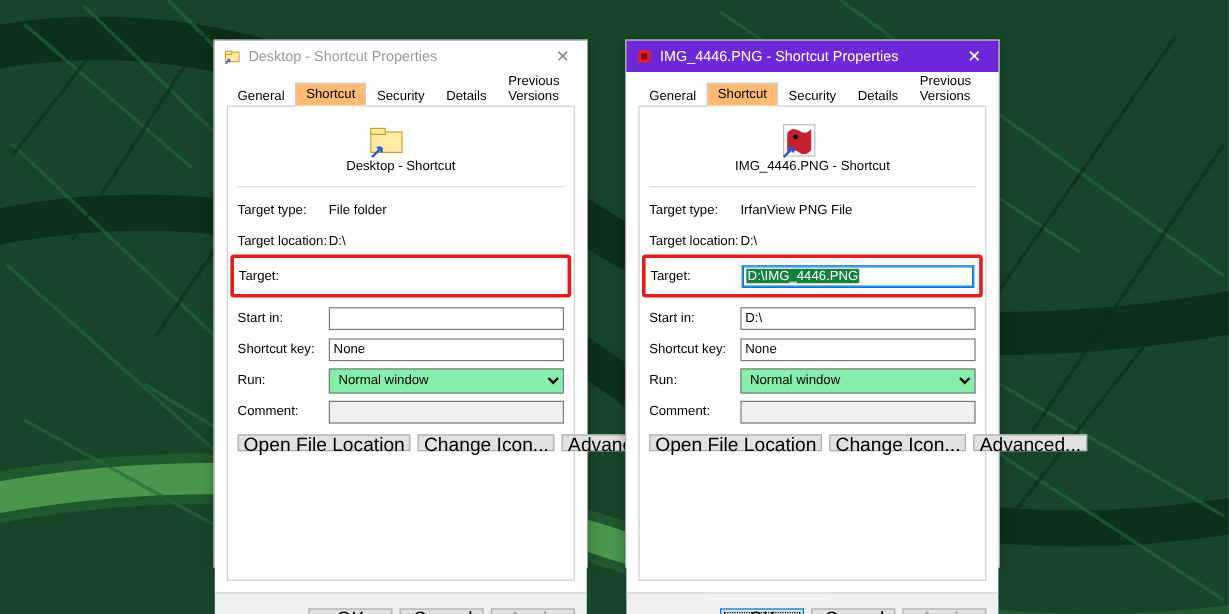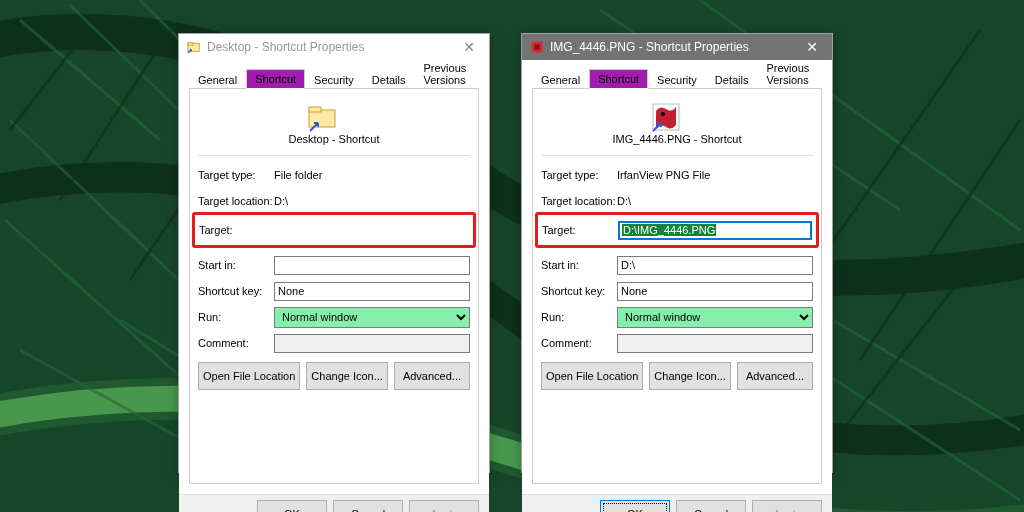--- a/index.html
+++ b/index.html
@@ -2,44 +2,44 @@
 <html><head>
 <meta charset="utf-8">
 <style>
   html,body{margin:0;padding:0;width:1024px;height:512px;overflow:hidden;font-family:"Segoe UI",Tahoma,sans-serif;font-size:11px;color:#000;}
   .desktop{position:relative;width:1024px;height:512px;background:#1a4027;}
   .leaf-bg{position:absolute;inset:0;overflow:hidden;}
   .leaf-bg svg{width:100%;height:100%;}
   .window{position:absolute;width:310px;background:#fff;border:1px solid #a0a0a0;box-shadow:0 2px 10px rgba(0,0,0,.3);}
   .titlebar{height:26px;display:flex;align-items:center;padding:0 0 0 8px;}
   .tb-inactive{background:#fff;color:#999;justify-content:flex-end;}
-  .tb-active{background:#737373;color:#fff;}
+  .tb-active{background:#6d28d9;color:#fff;}
   .tb-icon{width:14px;height:14px;margin-right:6px;flex:0 0 14px;}
   .tb-title{flex:1;font-size:12px;white-space:nowrap;overflow:hidden;}
   .tb-close{width:40px;height:26px;display:flex;align-items:center;justify-content:center;font-size:14px;}
   .tb-inactive .tb-close{color:#888;}
   .tb-active .tb-close{color:#fff;}
   .body{padding:6px 10px 10px 10px;background:#fff;}
   .tabs{display:flex;align-items:flex-end;height:22px;border-bottom:1px solid #ccc;position:relative;}
   .tab{padding:3px 8px;font-size:11px;border:1px solid transparent;border-bottom:none;margin-right:0;position:relative;top:1px;color:#000;}
-  .tab.active{border-color:#ccc;background:#a21caf;border-bottom:1px solid #fff;}
+  .tab.active{border-color:#ccc;background:#fdba74;border-bottom:1px solid #fff;}
   .panel{border:1px solid #ccc;border-top:none;padding:6px 8px 8px 8px;min-height:380px;display:flex;flex-direction:column;}
   .iconrow{display:flex;align-items:center;padding:6px 4px 10px 4px;border-bottom:1px solid #ddd;margin-bottom:8px;flex-direction:column;}
   .big-icon{width:32px;height:32px;flex:0 0 32px;margin-right:22px;}
   .item-name{font-size:11px;}
   .row{display:flex;align-items:center;min-height:22px;margin-bottom:4px;}
   .row .label{width:76px;flex:0 0 76px;font-size:11px;}
   .row .value{font-size:11px;}
   .row input,.row select{flex:1;height:19px;border:1px solid #7a7a7a;font-family:inherit;font-size:11px;padding:1px 3px;box-sizing:border-box;}
   .row select{height:21px;background:#86efac;}
   textarea.cmt{flex:1;height:19px;border:1px solid #7a7a7a;font-family:inherit;font-size:11px;padding:1px 3px;box-sizing:border-box;background:#f0f0f0;resize:none;}
   .target-box{border:3px solid #e21b1b;border-radius:3px;padding:4px 4px;margin:0 -6px 6px -6px;}
   .cut-row{margin-bottom:0;height:14px;overflow:hidden;}
   .btns-mid{display:flex;gap:6px;margin-top:4px;margin-bottom:4px;}
-  .btn{height:28px;border:1px solid #adadad;background:#e1e1e1;font-family:inherit;font-size:11px;padding:0 10px;box-sizing:border-box;cursor:default;}
+  .btn{height:14px;border:1px solid #adadad;background:#e1e1e1;font-family:inherit;font-size:16px;padding:0 10px;box-sizing:border-box;cursor:default;}
   .btns-mid .btn{flex:1;white-space:nowrap;padding:0 4px;}
   .footer{height:38px;border-top:1px solid #dfdfdf;background:#f0f0f0;display:flex;align-items:center;justify-content:flex-end;padding:0 10px;gap:6px;}
   .footer .btn{width:70px;}
   .btn.disabled{color:#a0a0a0;}
   .btn.default{border:1px solid #0078d7;outline:1px dotted #000;outline-offset:-4px;}
   .sel-text{background:#15803d;color:#fff;padding:0 1px;}
 </style>
 </head>
 <body>
 

